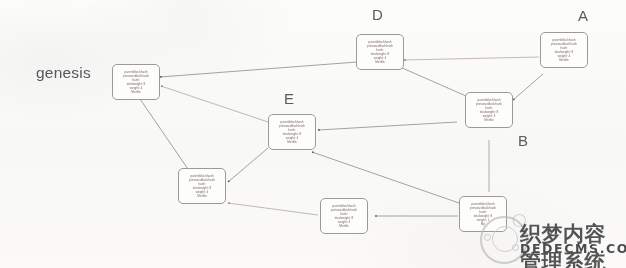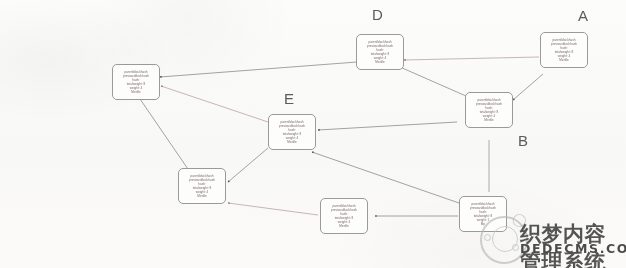--- a/index.html
+++ b/index.html
@@ -240,20 +240,21 @@
 
   <div class="node" id="block-B" style="left:459px; top:196px; width:48px; height:36px;">
     <span>parentblockhash</span>
     <span>previousblockhash</span>
     <span>hash:</span>
     <span>totalweight: 8</span>
     <span>weight: 1</span>
     <span>Mp</span>
   </div>
 
+  <div class="genesis-label" style="left:36px; top:64px;">genesis</div>
 
   <div class="group-label" style="left:372px; top:6px;">D</div>
 
   <div class="group-label" style="left:578px; top:7px;">A</div>
 
   <div class="group-label" style="left:284px; top:90px;">E</div>
 
   <div class="group-label" style="left:518px; top:132px;">B</div>
 
   <div class="watermark">

